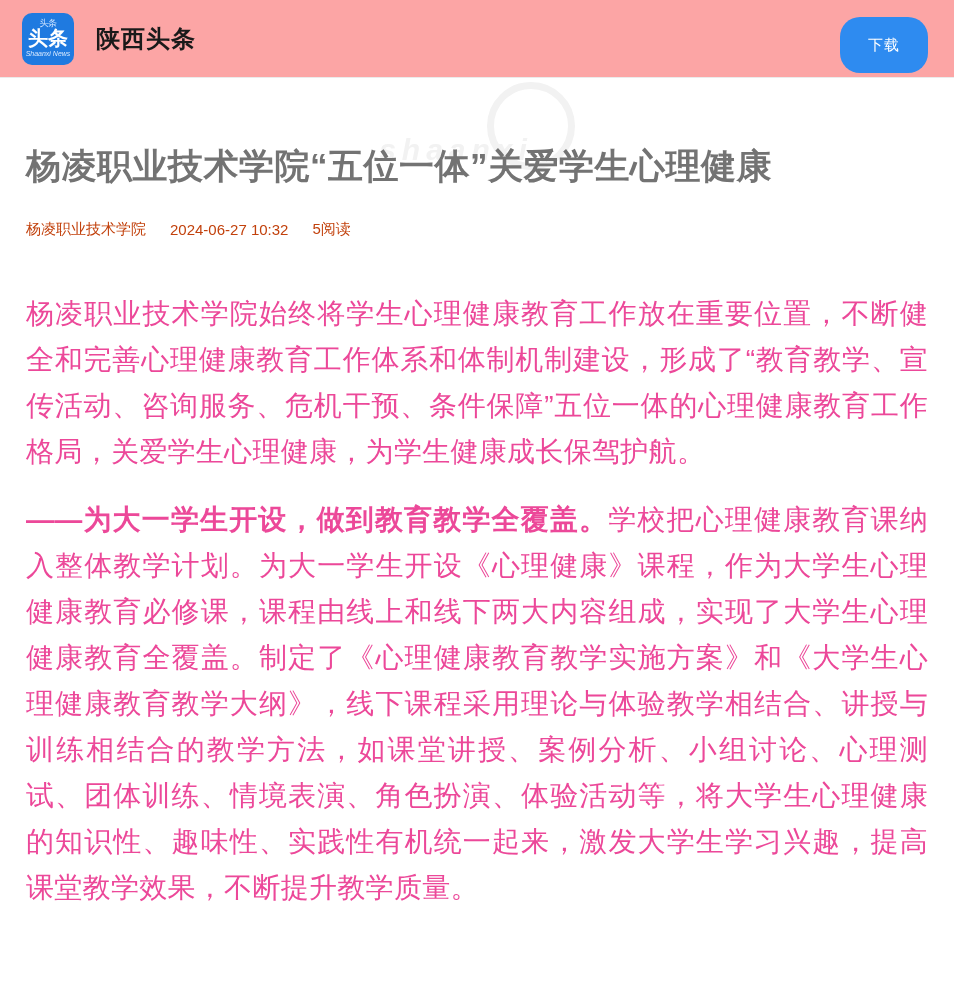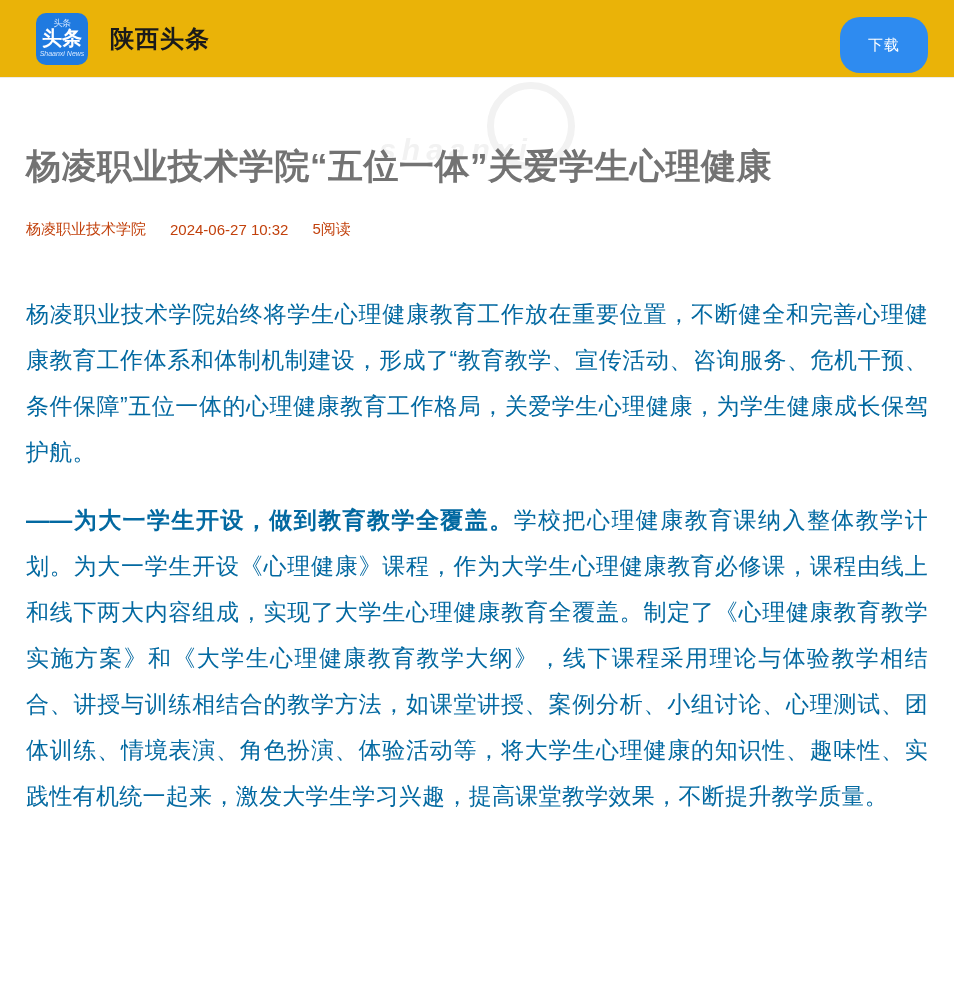--- a/index.html
+++ b/index.html
@@ -14,24 +14,24 @@
     color: #1a1a1a;
     overflow: hidden;
     position: relative;
   }
 
   
   .header {
     height: 78px;
     display: flex;
     align-items: center;
-    padding: 0 36px;
+    padding: 0 22px;
     box-sizing: border-box;
     border-bottom: 1px solid #ebebeb;
-    background: #eab308;
+    background: #fca5a5;
     position: relative;
   }
   .logo {
     width: 52px;
     height: 52px;
     border-radius: 10px;
     background: #1f7ae0;
     display: flex;
     flex-direction: column;
     align-items: center;
@@ -138,23 +138,23 @@
     display: flex;
     align-items: center;
   }
   .meta span { margin-right: 24px; }
   .meta span:last-child { margin-right: 3px; }
 
   .body-text {
     margin-top: 52px;
   }
   .para {
-    font-size: 23px;
+    font-size: 28px;
     line-height: 46px;
-    color: #0369a1;
+    color: #ec4899;
     margin: 0 0 22px 0;
     text-align: justify;
     letter-spacing: 0.3px;
   }
   .para b { font-weight: bold; }
 </style>
 </head>
 <body>
 
 <div class="header">

